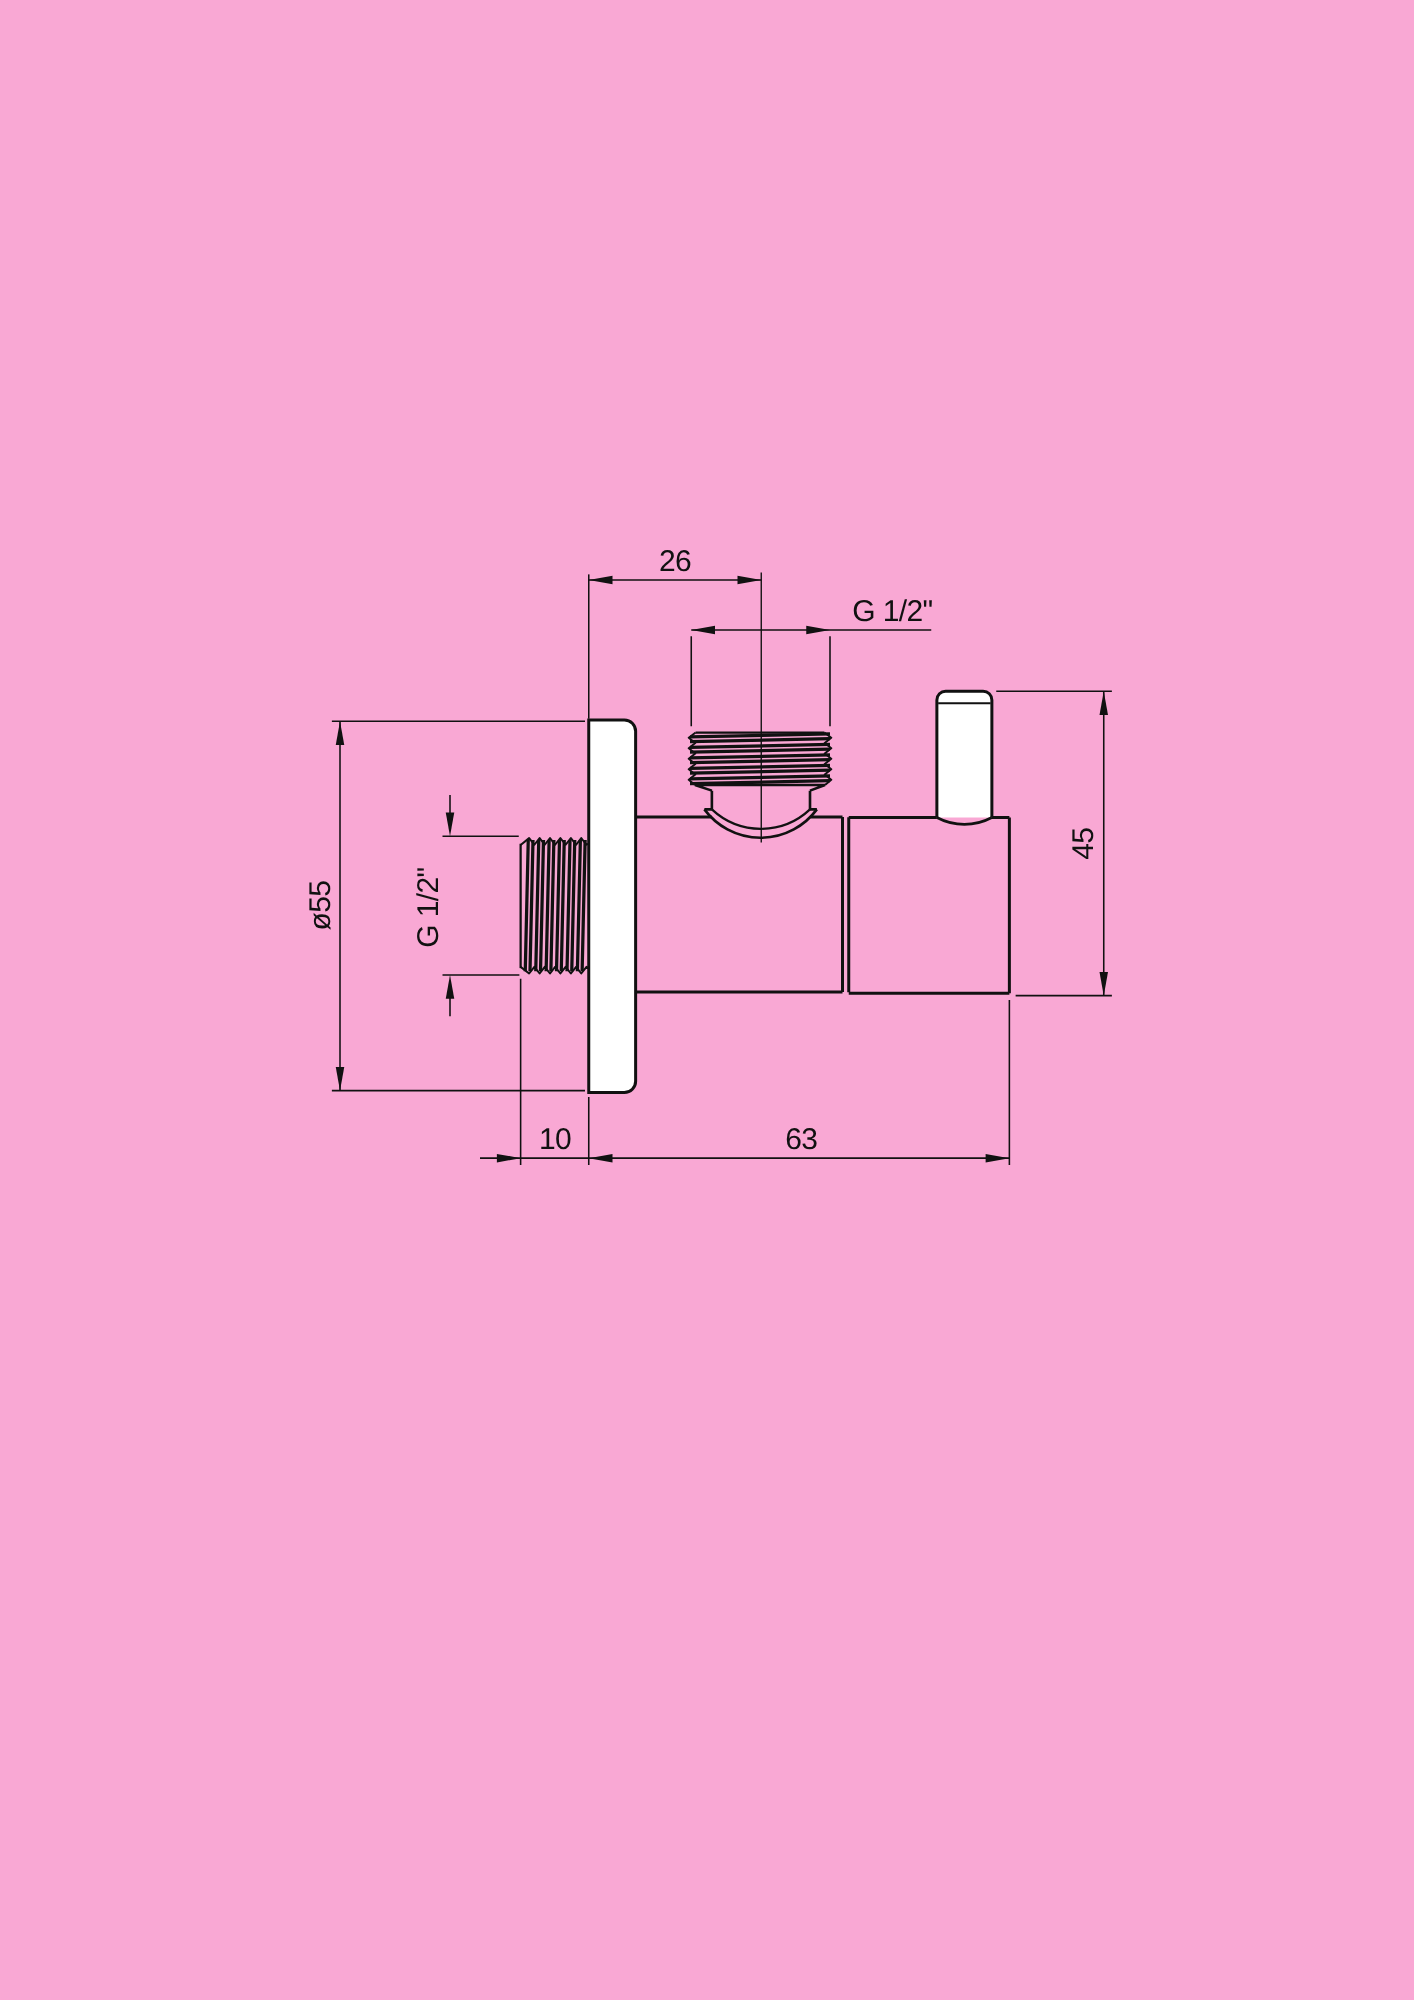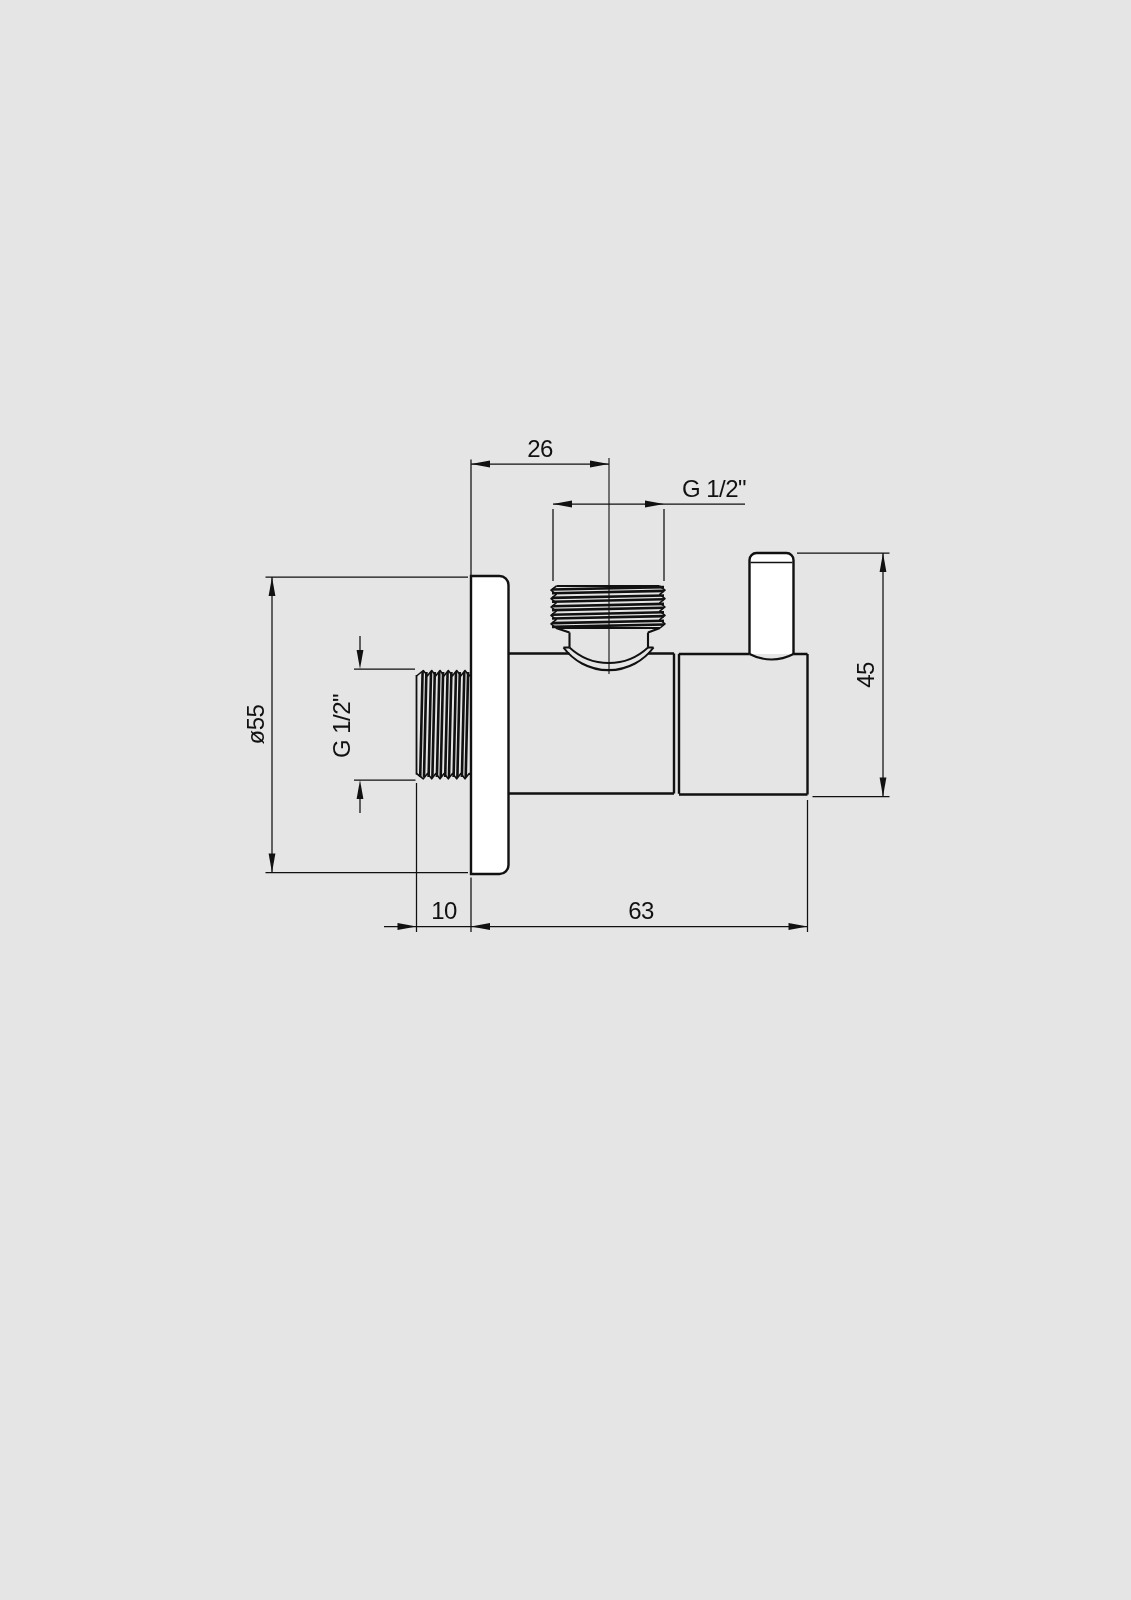--- a/index.html
+++ b/index.html
@@ -4,21 +4,21 @@
 <style>
   html, body {
     margin: 0;
     padding: 0;
     background: #ffffff;
   }
   .page {
     position: relative;
     width: 1131px;
     height: 1600px;
-    background: #e5e5e5;
+    background: #f9a8d4;
     overflow: hidden;
   }
   svg.drawing {
     position: absolute;
     left: 0;
     top: 0;
     width: 1131px;
     height: 1600px;
     display: block;
   }

